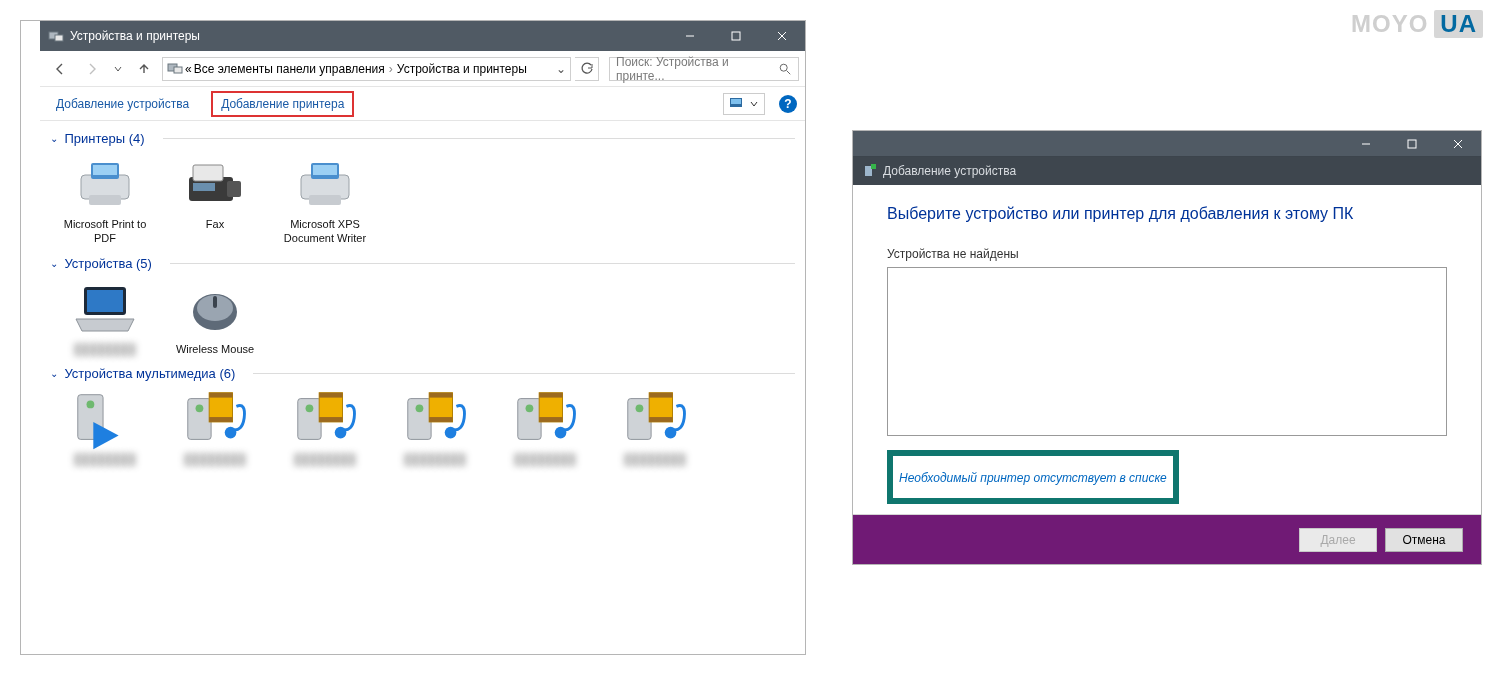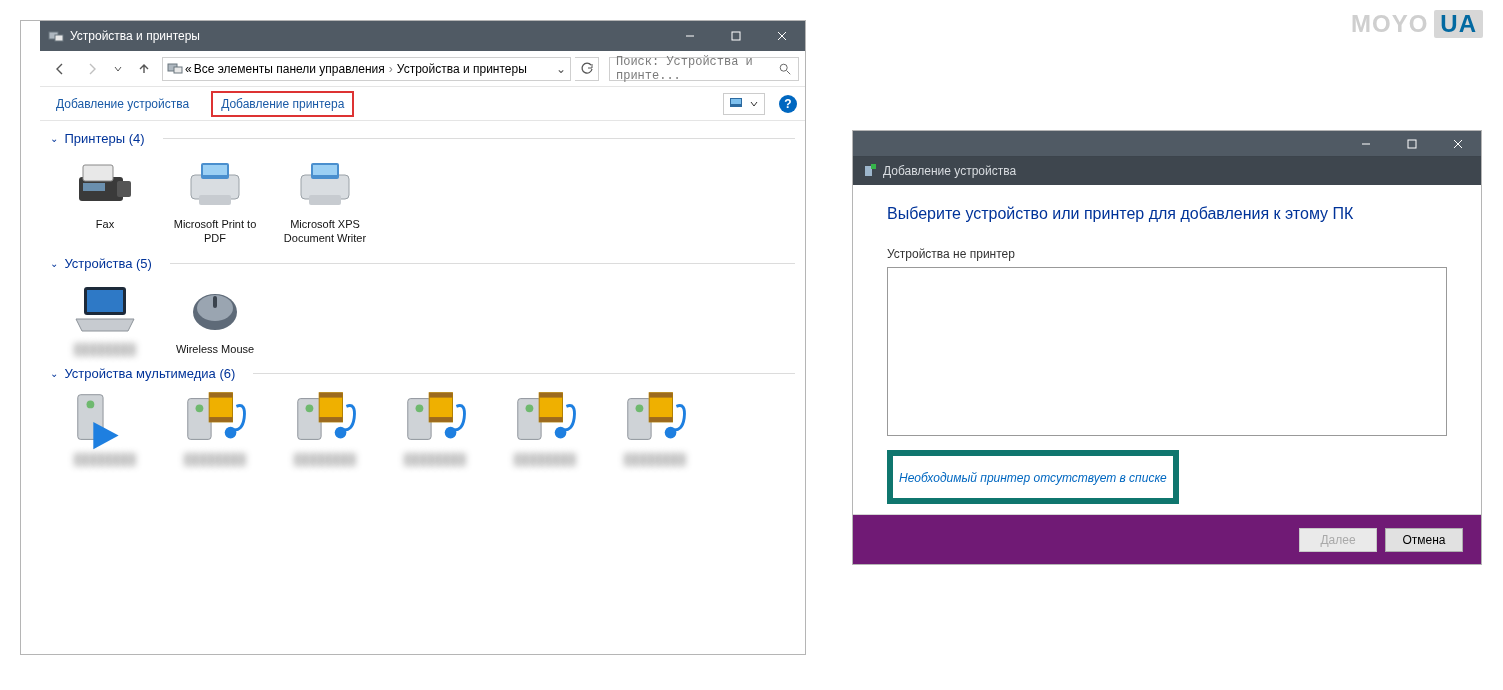--- a/index.html
+++ b/index.html
@@ -43,21 +43,21 @@
   .addrwrap .dd { margin-left: auto; color: #555; }
   .refreshbtn {
     width: 24px; height: 24px; border: 1px solid #cfcfcf; border-left: none;
     display: flex; align-items: center; justify-content: center;
   }
   .searchwrap {
     width: 190px; height: 24px; border: 1px solid #cfcfcf;
     display: flex; align-items: center; padding: 0 6px; margin-left: 6px;
     font-size: 12px; color: #7a7a7a;
   }
-  .searchwrap .ph { flex: 1; font-family: Liberation Mono, monospace; }
+  .searchwrap .ph { flex: 1; }
   .searchwrap svg { width: 14px; height: 14px; }
 
   .toolbar {
     height: 34px; border-bottom: 1px solid #e5e5e5;
     display: flex; align-items: center; padding: 0 8px; font-size: 12px; gap: 14px;
     color: #1a5aa6;
   }
   .toolbar .tbtn { padding: 4px 8px; }
   .toolbar .tbtn.hl { border: 2px solid #d33; }
   .toolbar .spacer { flex: 1; }
@@ -247,38 +247,38 @@
 
     <div class="group-hdr">
       <span class="chev">⌄</span>
       <span>Принтеры (4)</span>
       <span class="line"></span>
     </div>
     <div class="itemsrow">
       <div class="item">
         <div class="iconbox">
           <svg width="64" height="54" viewBox="0 0 64 54">
+            <rect x="8" y="18" width="48" height="24" rx="4" fill="#d9dde1" stroke="#9aa1a7"></rect>
+            <rect x="18" y="6" width="28" height="16" rx="2" fill="#4a8fce"></rect>
+            <rect x="20" y="8" width="24" height="10" fill="#9cd0f4"></rect>
+            <rect x="16" y="38" width="32" height="10" rx="2" fill="#c7cbd0"></rect>
+          </svg>
+        </div>
+        <div class="lbl">Microsoft Print to PDF</div>
+      </div>
+      <div class="item">
+        <div class="iconbox">
+          <svg width="64" height="54" viewBox="0 0 64 54">
             <rect x="6" y="20" width="44" height="24" rx="3" fill="#3a3a3a"></rect>
             <rect x="10" y="8" width="30" height="16" rx="2" fill="#e8e8e8" stroke="#888"></rect>
             <rect x="44" y="24" width="14" height="16" rx="2" fill="#555"></rect>
             <rect x="10" y="26" width="22" height="8" fill="#6a8fae"></rect>
           </svg>
         </div>
         <div class="lbl">Fax</div>
-      </div>
-      <div class="item">
-        <div class="iconbox">
-          <svg width="64" height="54" viewBox="0 0 64 54">
-            <rect x="8" y="18" width="48" height="24" rx="4" fill="#d9dde1" stroke="#9aa1a7"></rect>
-            <rect x="18" y="6" width="28" height="16" rx="2" fill="#4a8fce"></rect>
-            <rect x="20" y="8" width="24" height="10" fill="#9cd0f4"></rect>
-            <rect x="16" y="38" width="32" height="10" rx="2" fill="#c7cbd0"></rect>
-          </svg>
-        </div>
-        <div class="lbl">Microsoft Print to PDF</div>
       </div>
       <div class="item">
         <div class="iconbox">
           <svg width="64" height="54" viewBox="0 0 64 54">
             <rect x="8" y="18" width="48" height="24" rx="4" fill="#d9dde1" stroke="#9aa1a7"></rect>
             <rect x="18" y="6" width="28" height="16" rx="2" fill="#4a8fce"></rect>
             <rect x="20" y="8" width="24" height="10" fill="#9cd0f4"></rect>
             <rect x="16" y="38" width="32" height="10" rx="2" fill="#c7cbd0"></rect>
           </svg>
         </div>
@@ -432,21 +432,21 @@
   </div>
   <div class="subtitlebar">
     <svg width="14" height="14" viewBox="0 0 14 14">
       <rect x="2" y="2" width="7" height="10" fill="#9db6cc"></rect>
       <rect x="8" y="0" width="5" height="5" fill="#36b44a"></rect>
     </svg>
     <span>Добавление устройства</span>
   </div>
   <div class="body">
     <h2>Выберите устройство или принтер для добавления к этому ПК</h2>
-    <div class="note">Устройства не принтер</div>
+    <div class="note">Устройства не найдены</div>
     <div class="listbox"></div>
     <div class="linkrow">
       <span class="hlbox">
         <a href="#">Необходимый принтер отсутствует в списке</a>
       </span>
     </div>
   </div>
   <div class="footer">
     <button class="btn" disabled="">Далее</button>
     <button class="btn">Отмена</button>

